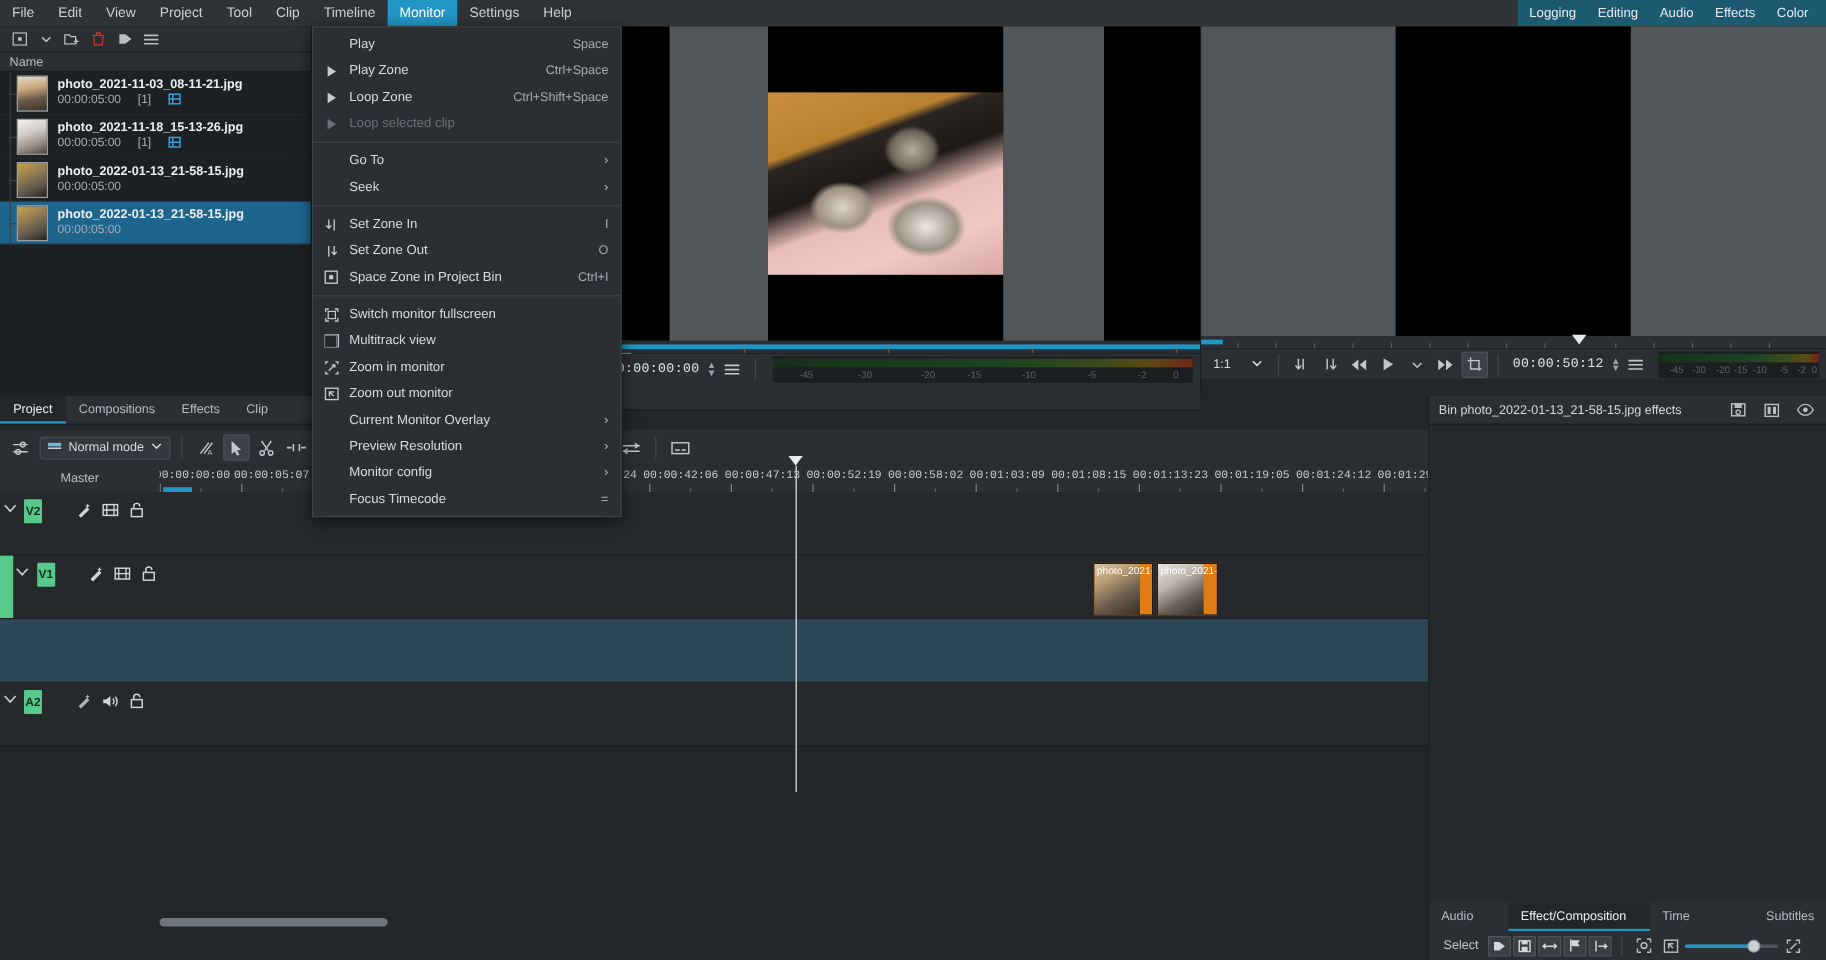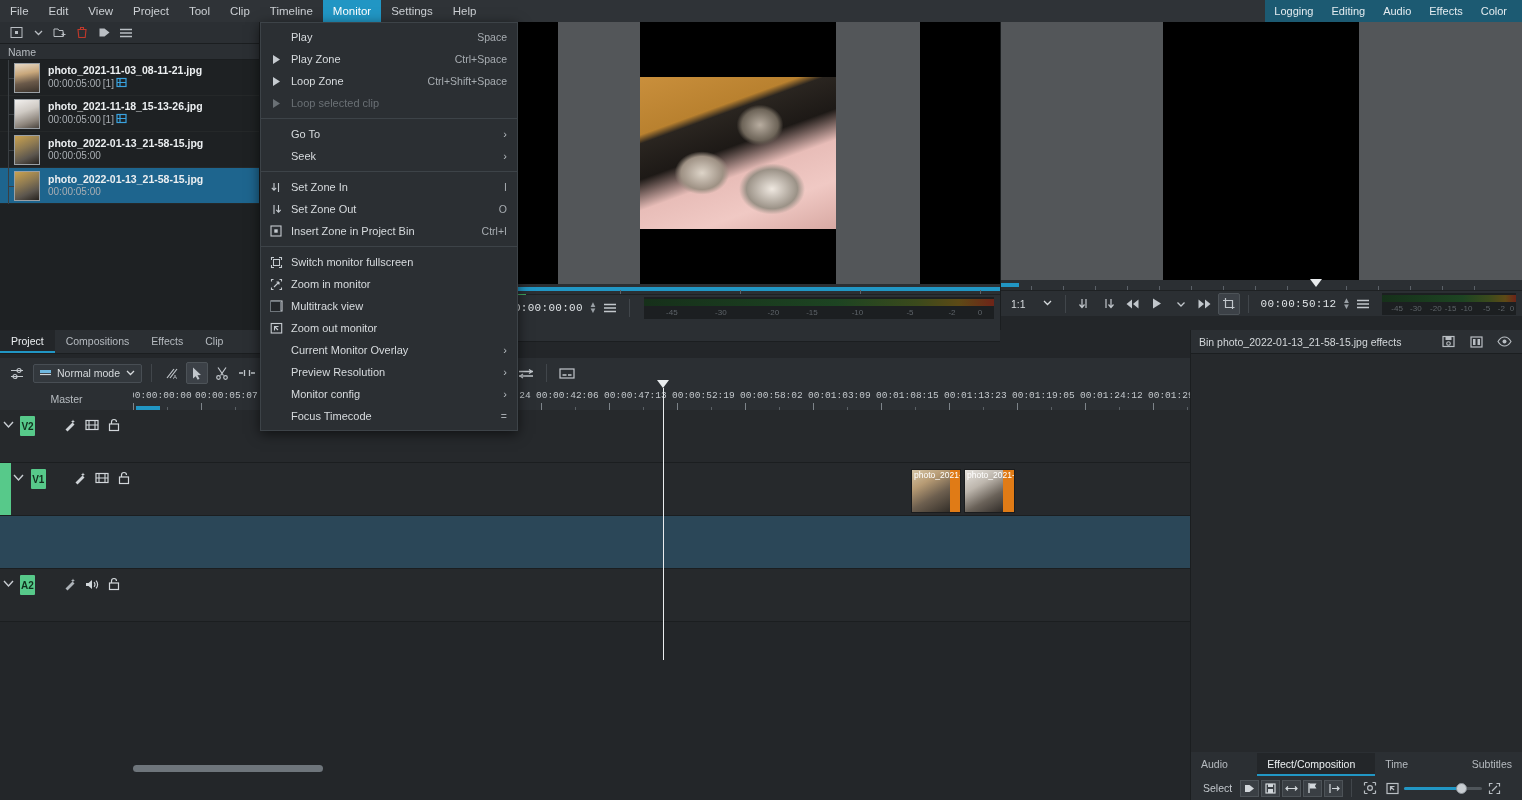--- a/index.html
+++ b/index.html
@@ -60,21 +60,21 @@
     width:26px; height:30px; border:1px solid #9aa0a5; background:#555;
     flex:0 0 auto; margin-right:8px; overflow:hidden; position:relative;
   }
   .thumb i { position:absolute; inset:0; display:block; }
   .bin-meta { flex:1 1 auto; min-width:0; }
   .bin-name {
     font-size:10.5px; font-weight:bold; color:#eceff1; white-space:nowrap;
     overflow:hidden; text-overflow:ellipsis; line-height:13px;
   }
   .bin-sub {
-    font-size:10px; color:#a9aeb3; line-height:12px; display:flex; align-items:center; gap:2px;
+    font-size:10px; color:#a9aeb3; line-height:12px; display:flex; align-items:center; gap:14px;
   }
   .bin-sub .flag { color:#3aa3e0; }
 
   
   #left-tabs {
     position:absolute; left:0; top:330px; width:260px; height:24px;
     background:#2b2f33; display:flex; align-items:flex-end;
     border-bottom:1px solid #1b1e20;
   }
   .ltab {
@@ -1037,60 +1037,60 @@
       <div class="tx">Set Zone Out</div>
       <div class="sc">O</div>
     </div>
     <div class="mrow">
       <div class="ic">
         <svg width="12" height="12" viewBox="0 0 12 12">
             <rect x="1" y="1" width="10" height="10" fill="none" stroke="currentColor" stroke-width="1.1"></rect>
             <rect x="4.3" y="4.3" width="3.4" height="3.4" fill="currentColor"></rect>
           </svg>
       </div>
-      <div class="tx">Insert Zone in Project Bin</div>
+      <div class="tx">Space Zone in Project Bin</div>
       <div class="sc">Ctrl+I</div>
     </div>
 
     <div class="mdiv"></div>
 
     <div class="mrow">
       <div class="ic">
         <svg width="13" height="13" viewBox="0 0 13 13">
             <path d="M1.5 4V1.5H4M11.5 4V1.5H9M1.5 9v2.5H4M11.5 9v2.5H9" fill="none" stroke="currentColor" stroke-width="1.1"></path>
             <rect x="3.5" y="3.5" width="6" height="6" fill="none" stroke="currentColor" stroke-width="1"></rect>
           </svg>
       </div>
       <div class="tx">Switch monitor fullscreen</div>
-      <div class="sc"></div>
-    </div>
-    <div class="mrow">
-      <div class="ic">
-        <svg width="13" height="13" viewBox="0 0 13 13">
-            <path d="M1.5 3.5v-2h2M11.5 3.5v-2h-2M1.5 9.5v2h2M11.5 9.5v2h-2M4 9L9 4M9 4H6.5M9 4v2.5" fill="none" stroke="currentColor" stroke-width="1.1"></path>
-          </svg>
-      </div>
-      <div class="tx">Zoom in monitor</div>
       <div class="sc"></div>
     </div>
     <div class="mrow">
       <div class="mchk"></div>
       <div class="ic">
         <svg width="13" height="12" viewBox="0 0 13 12">
             <rect x="1" y="1" width="11" height="10" fill="none" stroke="currentColor" stroke-width="1.1"></rect>
             <rect x="2.8" y="2.8" width="2.6" height="6.4" fill="currentColor"></rect>
             <rect x="7.1" y="2.8" width="2.6" height="6.4" fill="currentColor"></rect>
           </svg>
       </div>
       <div class="tx">Multitrack view</div>
       <div class="sc"></div>
     </div>
     <div class="mrow">
       <div class="ic">
         <svg width="13" height="13" viewBox="0 0 13 13">
+            <path d="M1.5 3.5v-2h2M11.5 3.5v-2h-2M1.5 9.5v2h2M11.5 9.5v2h-2M4 9L9 4M9 4H6.5M9 4v2.5" fill="none" stroke="currentColor" stroke-width="1.1"></path>
+          </svg>
+      </div>
+      <div class="tx">Zoom in monitor</div>
+      <div class="sc"></div>
+    </div>
+    <div class="mrow">
+      <div class="ic">
+        <svg width="13" height="13" viewBox="0 0 13 13">
             <rect x="1.2" y="1.5" width="10.5" height="9.5" fill="none" stroke="currentColor" stroke-width="1.1"></rect>
             <path d="M8.5 4.5h-4v4M4.5 4.5L8 8" fill="none" stroke="currentColor" stroke-width="1.1"></path>
           </svg>
       </div>
       <div class="tx">Zoom out monitor</div>
       <div class="sc"></div>
     </div>
     <div class="mrow">
       <div class="ic"></div>
       <div class="tx">Current Monitor Overlay</div>

